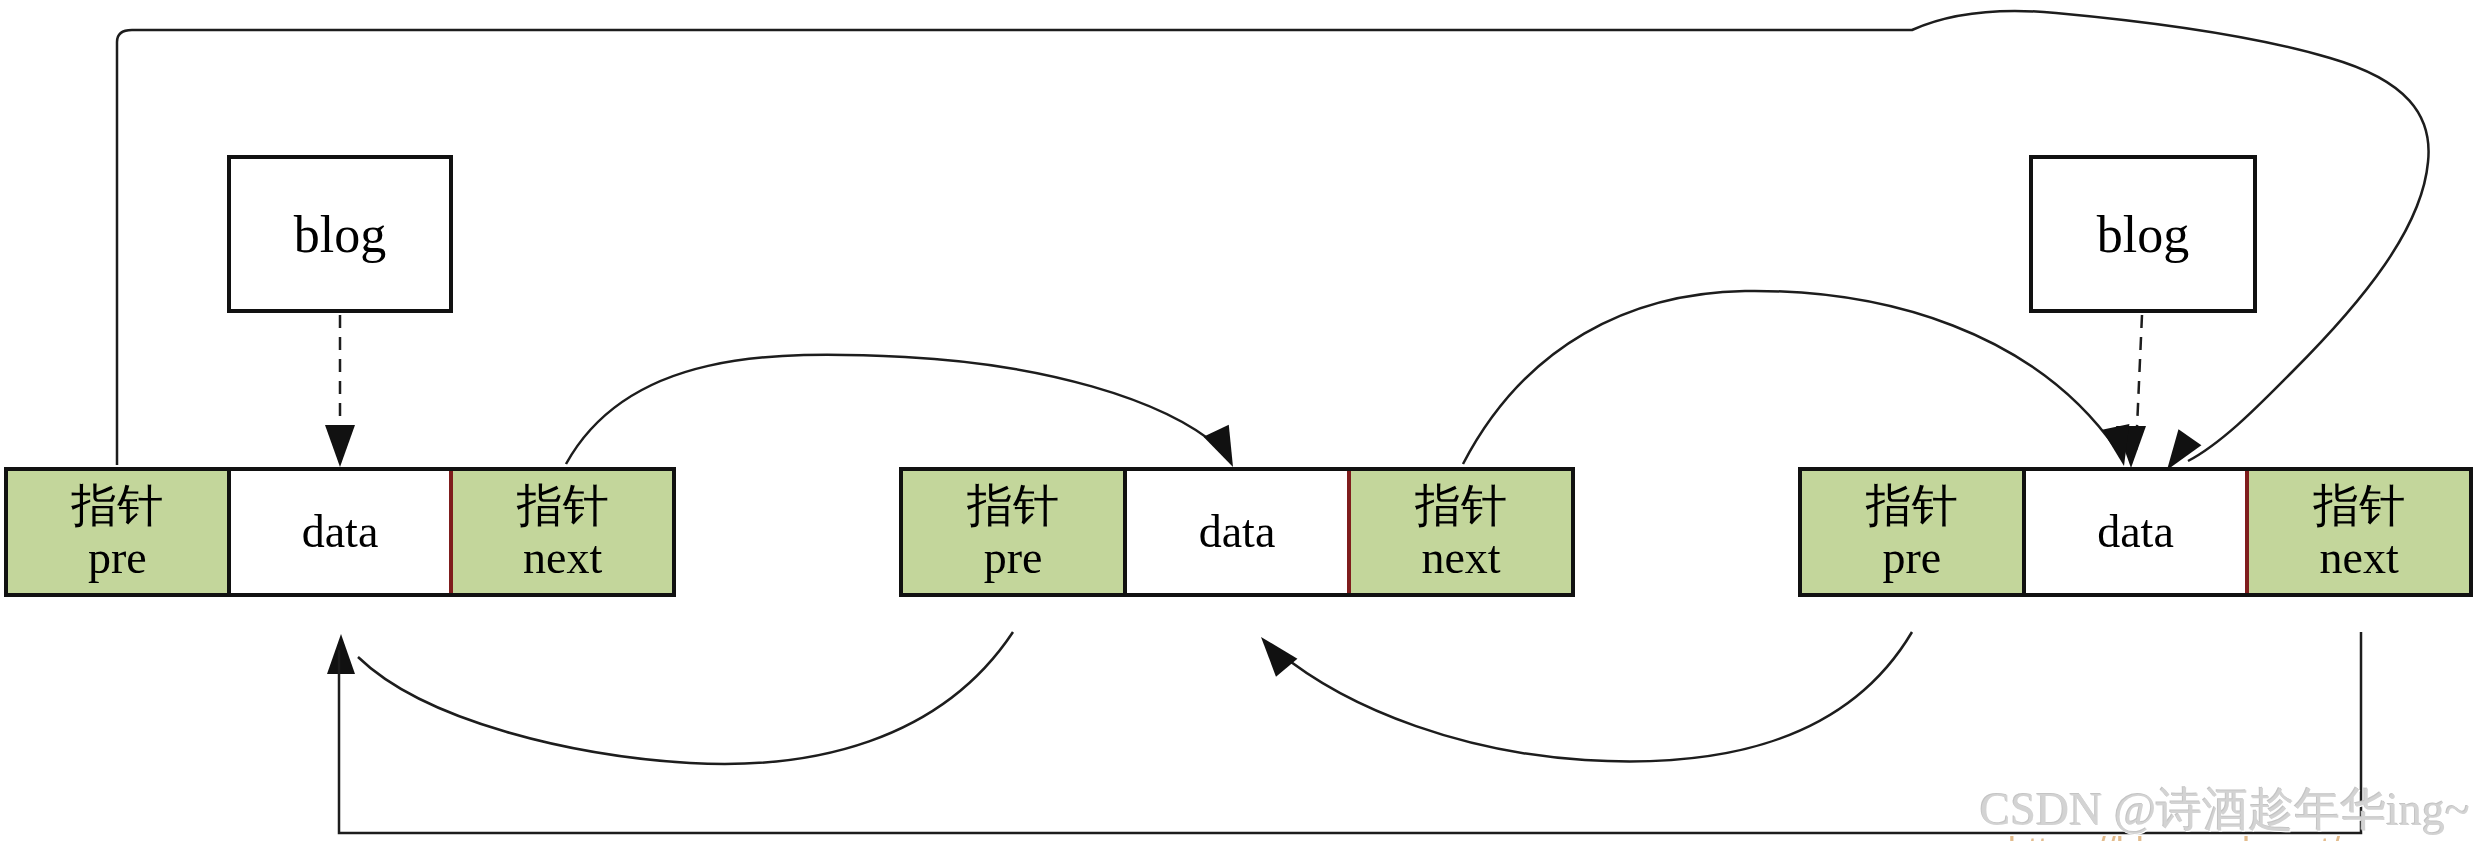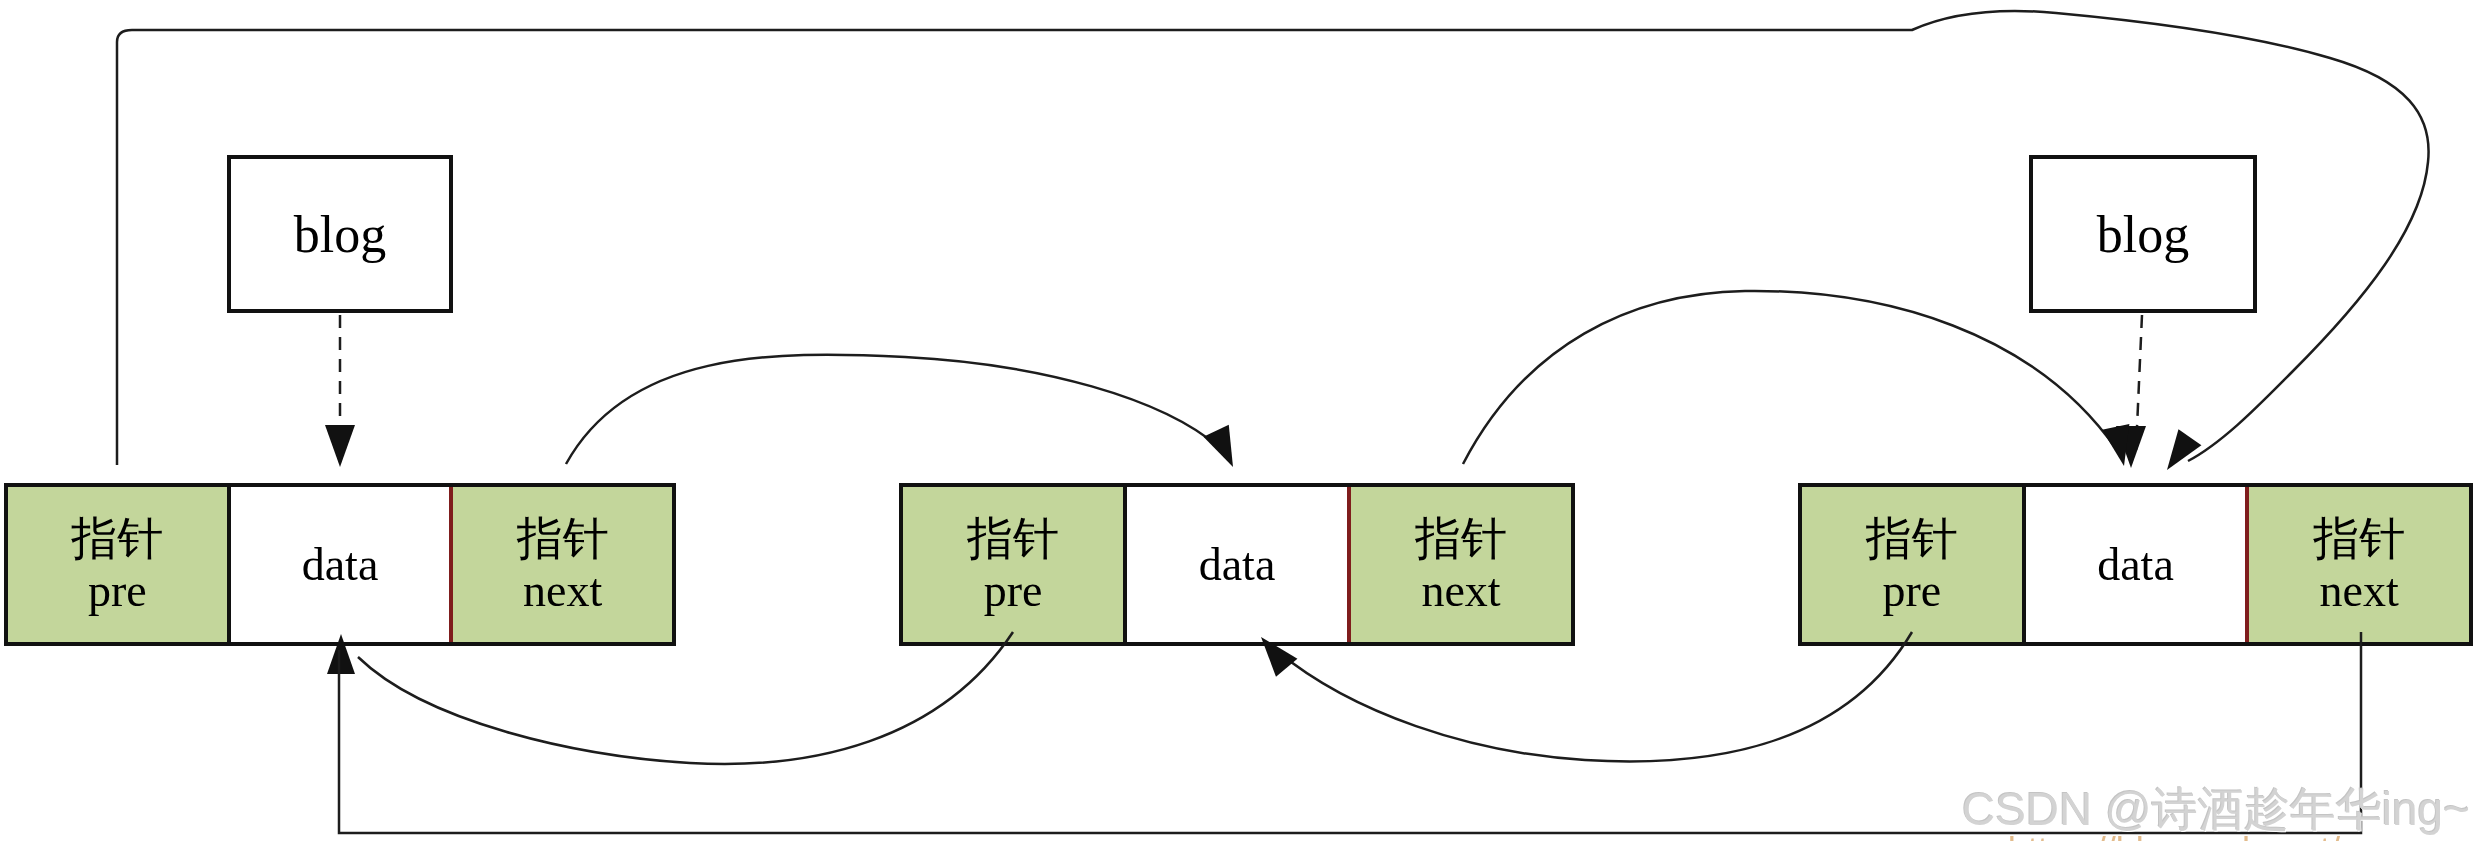--- a/index.html
+++ b/index.html
@@ -2,22 +2,22 @@
 <html><head>
 <meta charset="utf-8">
 <style>
   html,body{margin:0;padding:0;background:#ffffff;}
   #canvas{
     position:relative;width:2480px;height:841px;background:#ffffff;
     overflow:hidden;font-family:"Liberation Serif","DejaVu Serif",serif;
   }
   
   .node{
-    position:absolute;top:467px;height:163px;display:flex;
-    border:4px solid #111;box-sizing:border-box;background:#1d4ed8;margin-top:16px;
+    position:absolute;top:467px;height:130px;display:flex;
+    border:4px solid #111;box-sizing:border-box;background:#1d4ed8;
   }
   .cell{
     flex:1 1 0;display:flex;flex-direction:column;justify-content:center;
     align-items:center;font-size:46px;line-height:1.13;color:#000;
     box-sizing:border-box;
   }
   .cell.pointer{background:var(--cellgreen,#c3d69b);}
   .cell.data{background:#fff;border-left:4px solid #111;border-right:4px solid #7f1d1d;}
   
   .refbox{
@@ -28,21 +28,21 @@
   #headbox{left:227px;width:226px;}
   #tailbox{left:2029px;width:228px;}
   
   #wires{position:absolute;left:0;top:0;width:2480px;height:841px;pointer-events:none;}
   #wires path{fill:none;stroke:#1d1d1d;stroke-width:2.5px;}
   #wires path.dashed{stroke-dasharray:13 9;}
   #wires polygon{fill:#111;stroke:none;}
   
   .wm1{
     position:absolute;top:779px;right:10px;white-space:nowrap;
-    font-family:Liberation Sans, sans-serif;font-size:46px;
+    font-family:Liberation Serif, serif;font-size:46px;
     color:#d3d3d3;text-shadow:-1px -1px 0 #c4c4c4,1px 1px 0 #ffffff;text-align:center;
   }
   .wm2{
     position:absolute;top:830px;right:140px;white-space:nowrap;
     font-family:"Liberation Sans","DejaVu Sans",sans-serif;font-size:36px;
     color:#e2bb8c;
   }
 </style>
 </head>
 <body>

